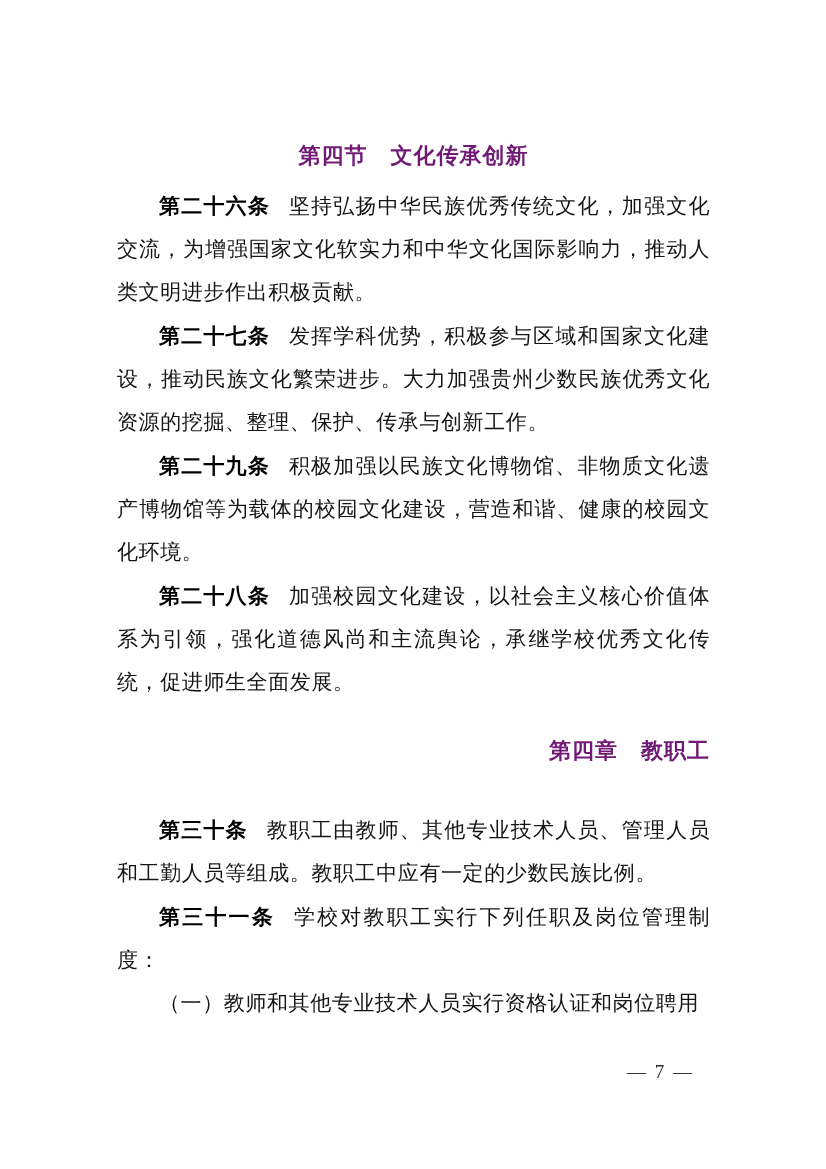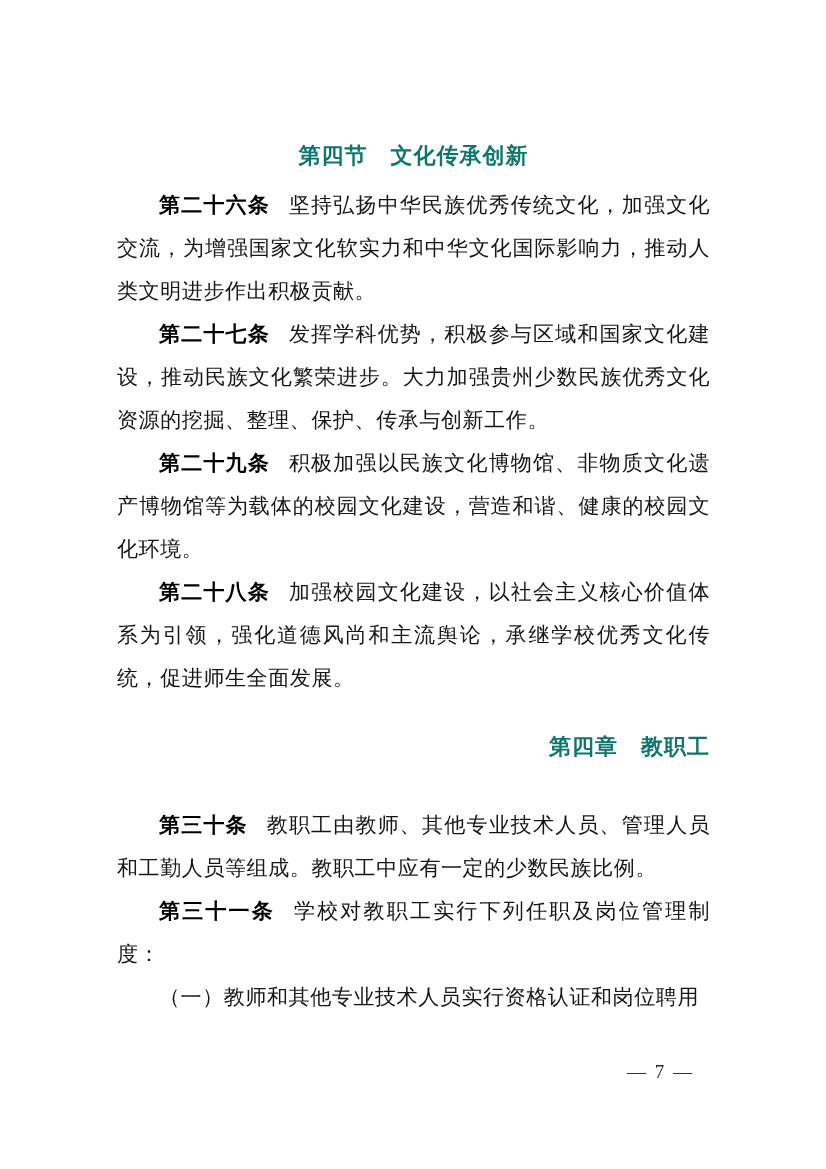--- a/index.html
+++ b/index.html
@@ -17,21 +17,21 @@
     overflow: hidden;
     color: #111111;
   }
   .section-heading, .chapter-heading {
     text-align: center;
     font-family: "Liberation Sans", sans-serif;
     font-weight: bold;
     font-size: 22px;
     line-height: 30px;
     letter-spacing: 1px;
-    color: #0f766e;
+    color: #701a75;
   }
   .section-heading {
     margin: 0 0 13px 0;
   }
   .chapter-heading {
     margin: 32px 0 42px 0;
     text-align: right;
   }
   .body-text {
     font-family: "Liberation Serif", serif;
@@ -40,21 +40,21 @@
     letter-spacing: 0.6px;
     text-align: justify;
     text-justify: inter-character;
     color: #151515;
   }
   .para {
     margin: 0;
     text-indent: 2em;
   }
   .article-label {
-    font-family: Liberation Serif, serif;
+    font-family: Liberation Sans, sans-serif;
     font-weight: bold;
     color: #000000;
     margin-right: 0.9em;
   }
   .list-line {
     margin: 0;
     text-indent: 2em;
   }
   .page-number {
     position: absolute;

